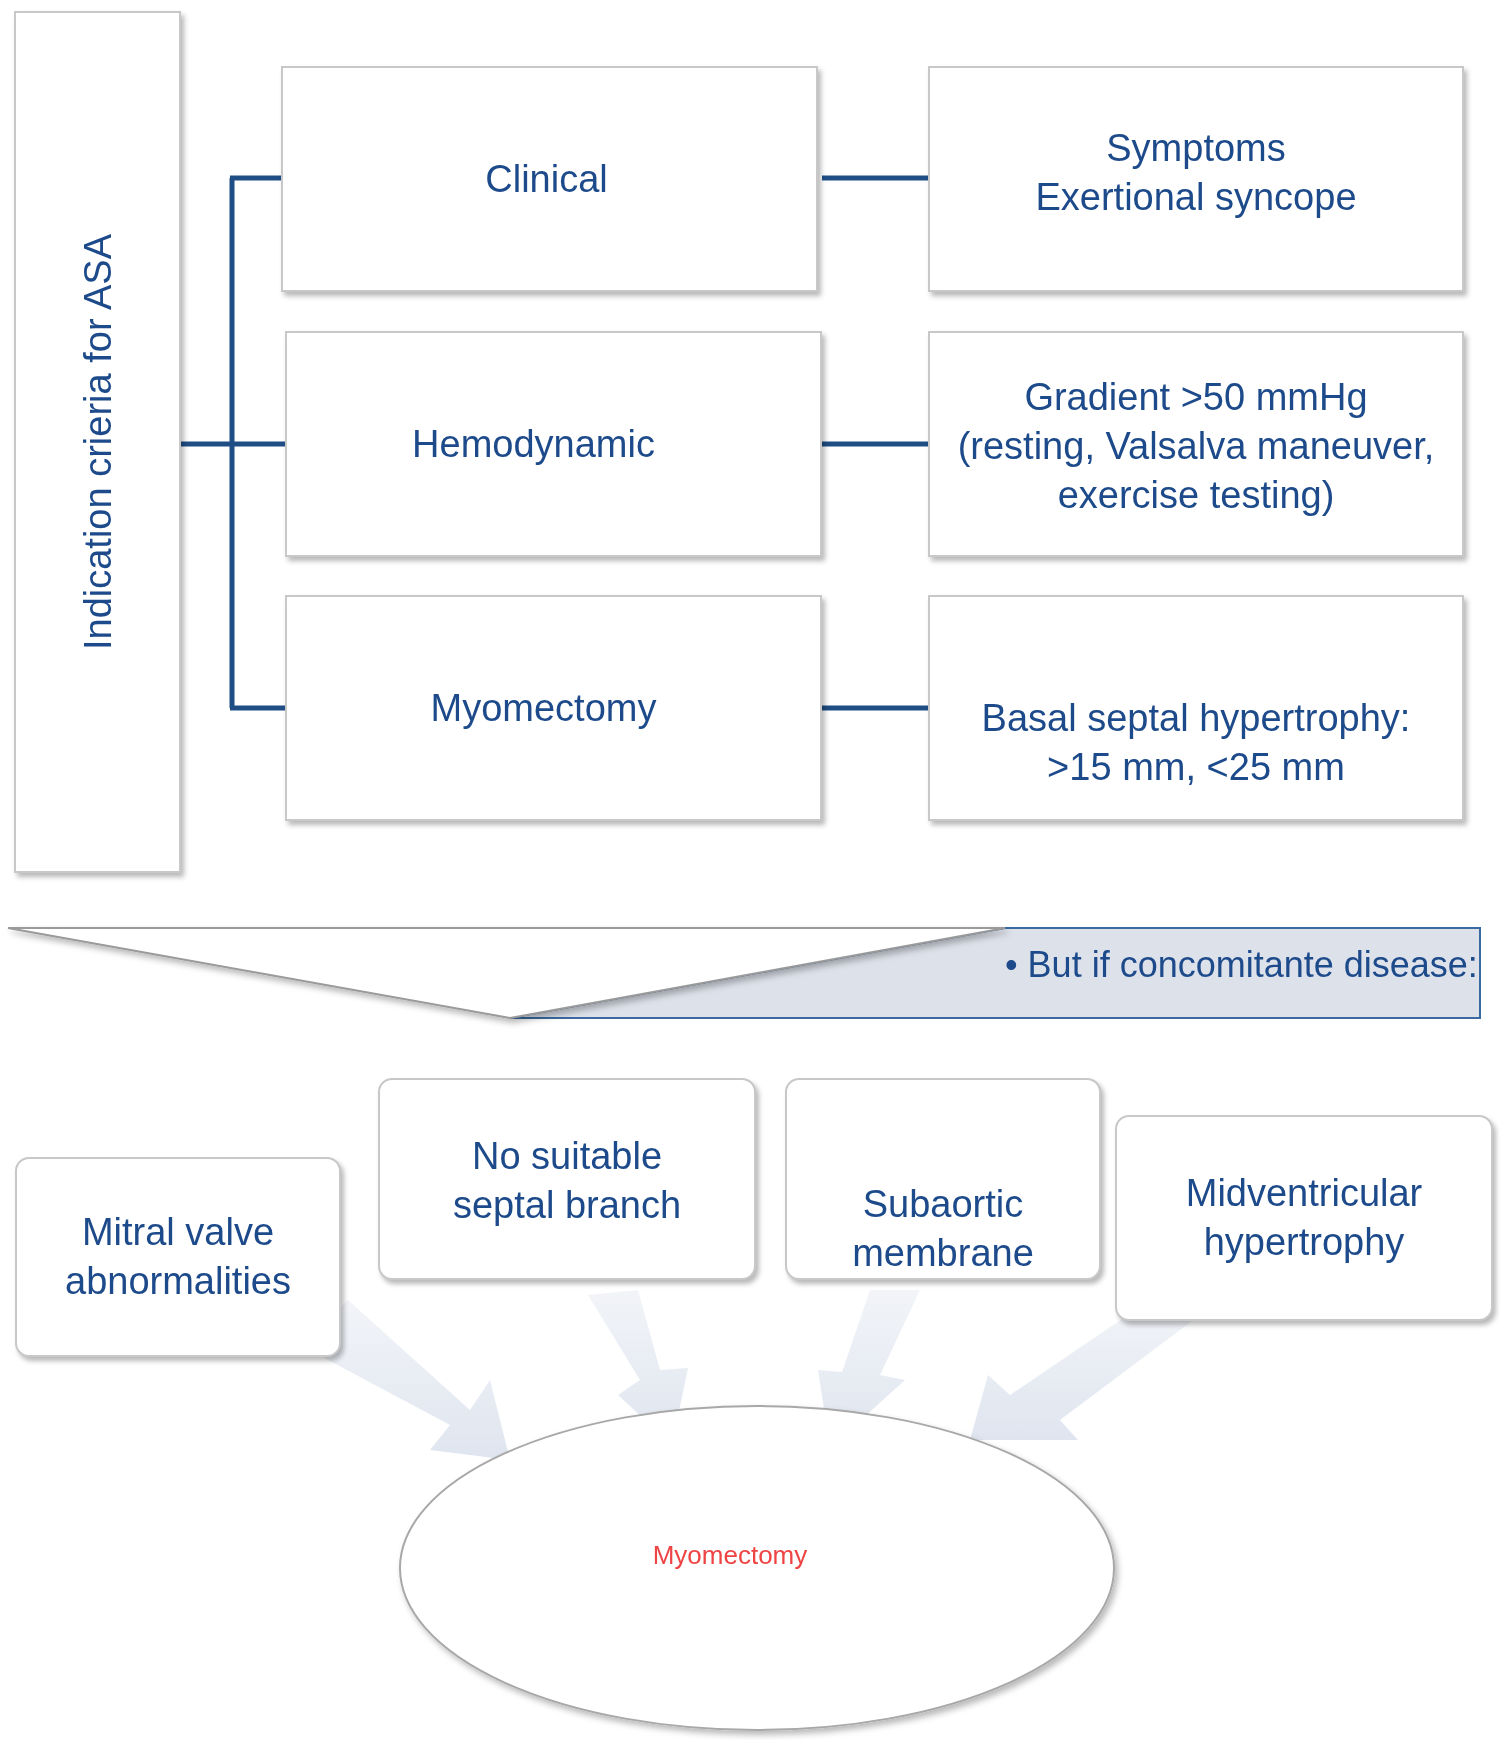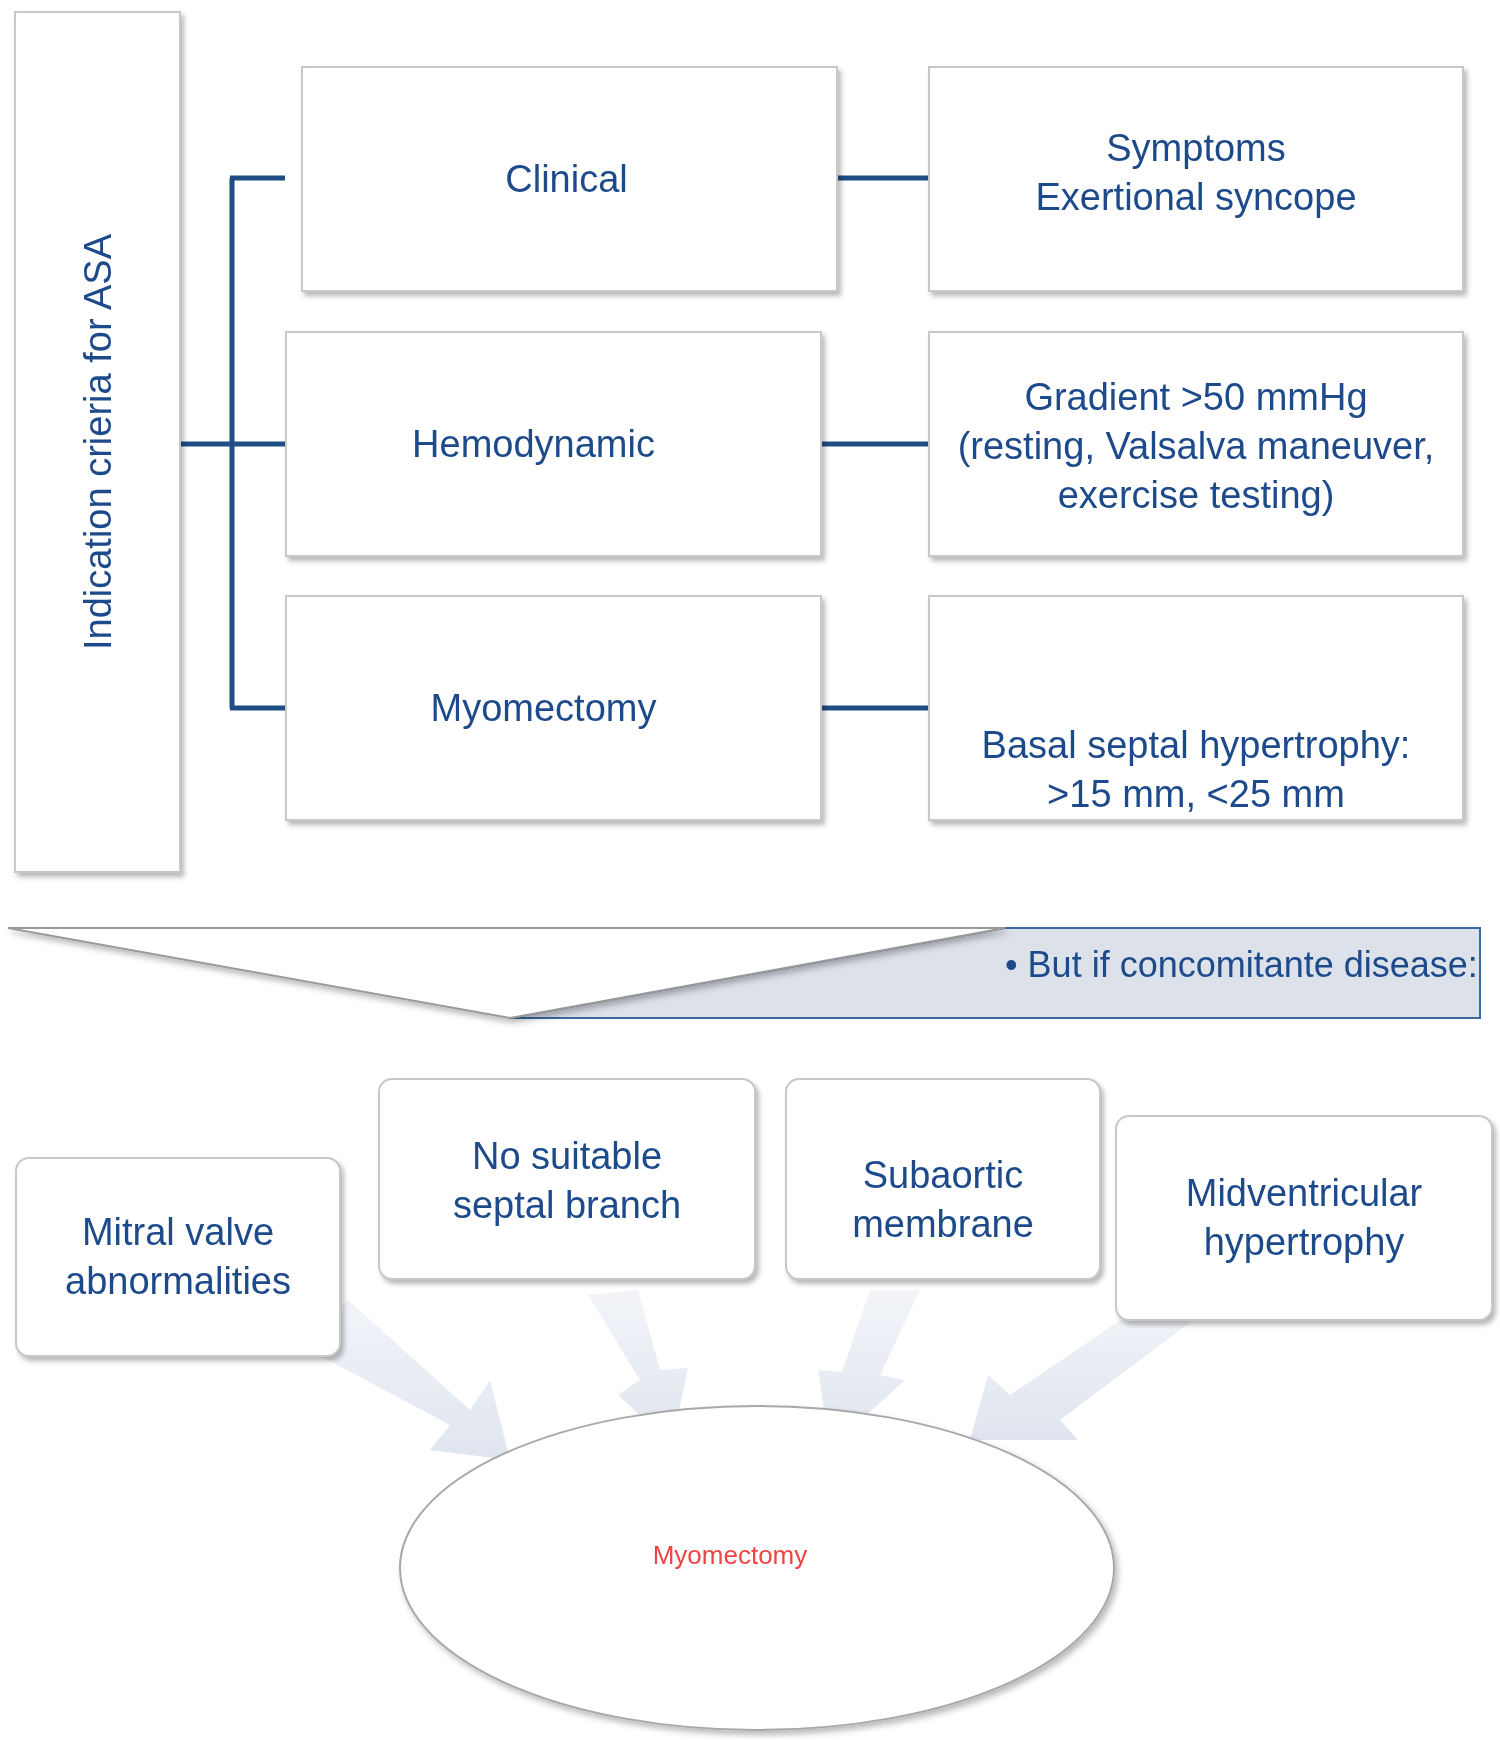--- a/index.html
+++ b/index.html
@@ -50,55 +50,55 @@
     <polygon points="1150,1300 1200,1315 1060,1420 1078,1440 970,1440 988,1375 1010,1395"></polygon>
   </g>
 
   <ellipse cx="757" cy="1568" rx="357" ry="162" fill="#ffffff" stroke="#a8a8a8" stroke-width="2" filter="url(#sh)"></ellipse>
 </svg>
 
 <div class="box" style="left:14px; top:11px; width:167px; height:862px;">
   <span class="vtxt">Indication crieria for ASA</span>
 </div>
 
-<div class="box" style="left:301px; top:66px; width:537px; height:226px;">
+<div class="box" style="left:281px; top:66px; width:537px; height:226px;">
   <span class="txt" style="margin-left:-6px;">Clinical</span>
 </div>
 <div class="box" style="left:285px; top:331px; width:537px; height:226px;">
   <span class="txt" style="margin-left:-40px;">Hemodynamic</span>
 </div>
 <div class="box" style="left:285px; top:595px; width:537px; height:226px;">
   <span class="txt" style="margin-left:-20px;">Myomectomy</span>
 </div>
 
 <div class="box" style="left:928px; top:66px; width:536px; height:226px; align-items:flex-start; padding-top:56px;">
   <span class="txt">Symptoms
 Exertional syncope</span>
 </div>
 <div class="box" style="left:928px; top:331px; width:536px; height:226px; align-items:flex-start; padding-top:40px;">
   <span class="txt">Gradient &gt;50 mmHg
 (resting, Valsalva maneuver,
 exercise testing)</span>
 </div>
-<div class="box" style="left:928px; top:595px; width:536px; height:226px; align-items:flex-end; padding-top:70px;">
+<div class="box" style="left:928px; top:595px; width:536px; height:226px; align-items:center; padding-top:70px;">
   <span class="txt">Basal septal hypertrophy:
 &gt;15 mm, &lt;25 mm</span>
 </div>
 
 <div class="callout-text">• But if concomitante disease:</div>
 
 <div class="box rounded" style="left:15px; top:1157px; width:326px; height:200px;">
   <span class="txt">Mitral valve
 abnormalities</span>
 </div>
 <div class="box rounded" style="left:378px; top:1078px; width:378px; height:202px; align-items:flex-start; padding-top:52px;">
   <span class="txt">No suitable
 septal branch</span>
 </div>
-<div class="box rounded" style="left:785px; top:1078px; width:316px; height:202px; align-items:center; padding-top:42px;">
+<div class="box rounded" style="left:785px; top:1078px; width:316px; height:202px; align-items:flex-end; padding-top:42px;">
   <span class="txt">Subaortic
 membrane</span>
 </div>
 <div class="box rounded" style="left:1115px; top:1115px; width:378px; height:206px; align-items:flex-start; padding-top:52px;justify-content:center;">
   <span class="txt">Midventricular
 hypertrophy</span>
 </div>
 
 <div class="ellipse-label">Myomectomy</div>
 

